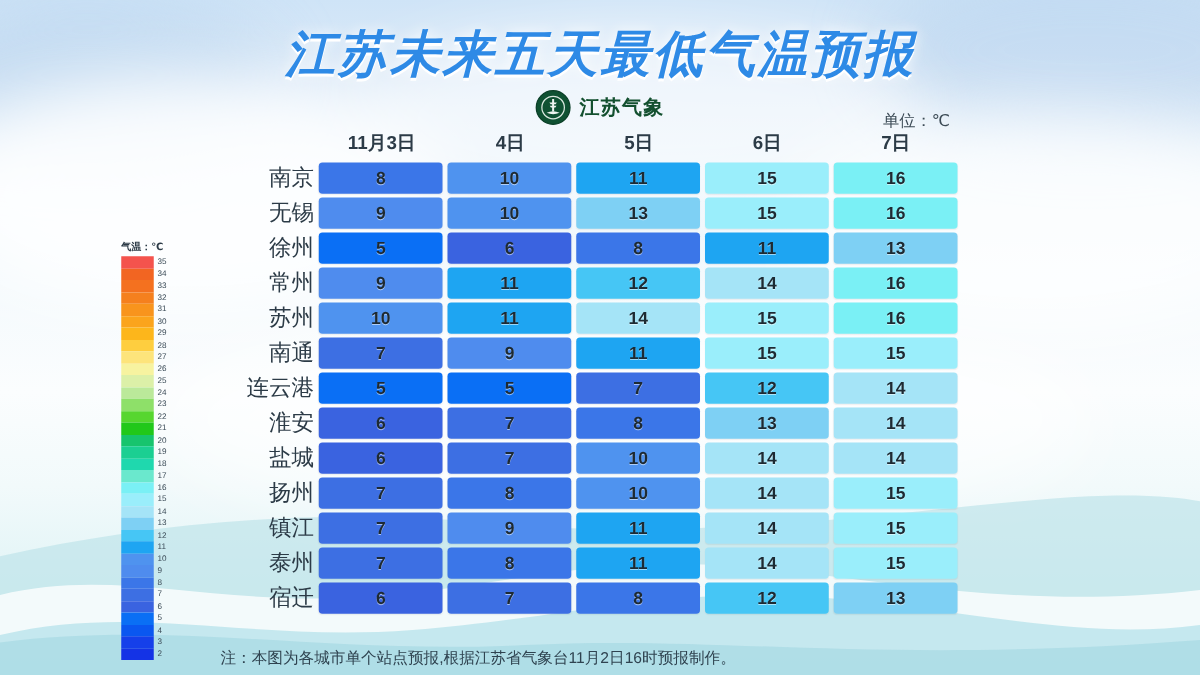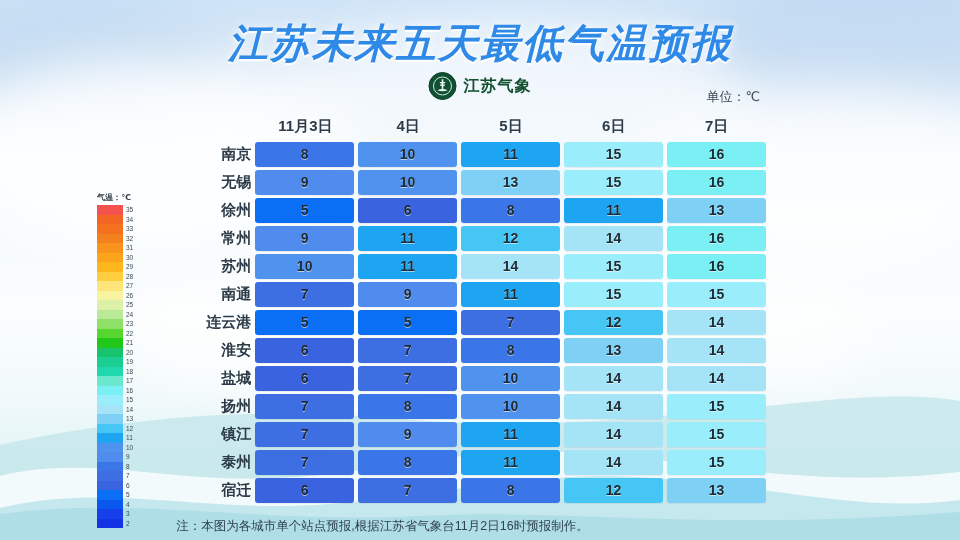--- a/index.html
+++ b/index.html
@@ -100,21 +100,21 @@
     right: 200px;
     top: 88px;
     font-size: 13px;
     color: #3b4a55;
   }
 
   
   #table-wrap {
     position: absolute;
     left: 170px;
-    top: 112px;
+    top: 100px;
     width: 600px;
   }
   #header-row {
     display: flex;
     height: 28px;
     align-items: center;
     margin-left: 86px;
   }
   .col-head {
     width: 100px;
@@ -126,22 +126,22 @@
   }
   .data-row {
     display: flex;
     align-items: center;
     height: 28px;
   }
   .city-name {
     width: 82px;
     padding-right: 4px;
     text-align: right;
-    font-size: 15px;
-    font-weight: bold;
+    font-size: 18px;
+    font-weight: normal;
     color: #2c3b47;
   }
   .cell {
     width: 100px;
     height: 25px;
     margin-right: 4px;
     border-radius: 3px;
     display: flex;
     align-items: center;
     justify-content: center;

